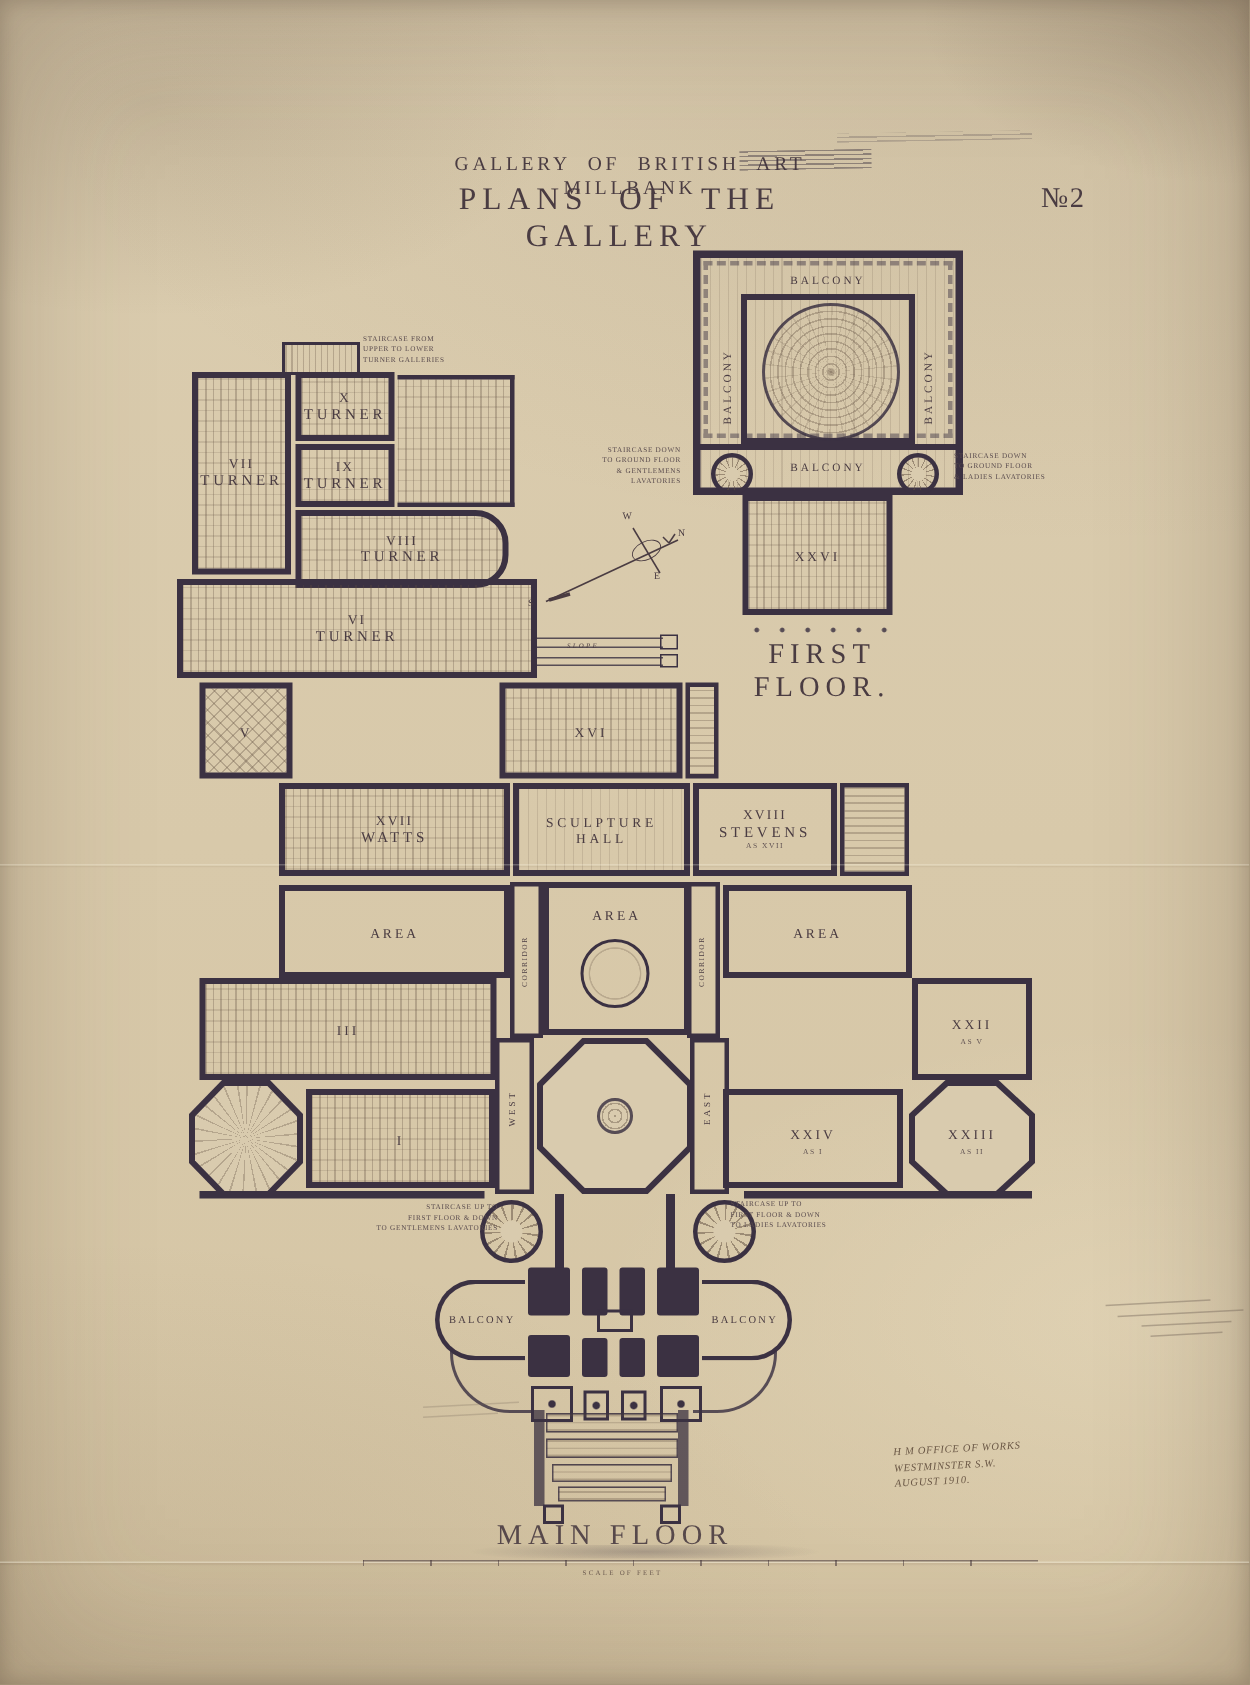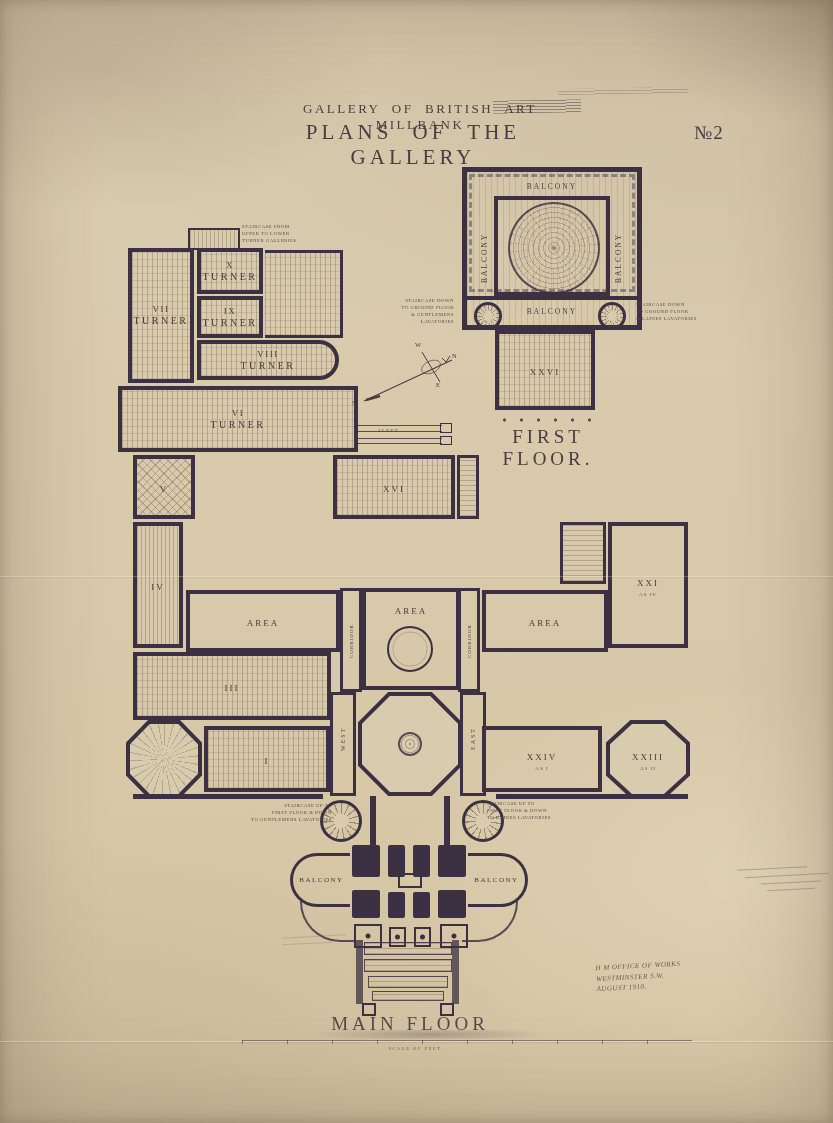--- a/index.html
+++ b/index.html
@@ -118,21 +118,21 @@
         <span class="nm">TURNER</span>
       </div>
   </div>
   <div class="room h-grid" style="left:128px;top:248px;width:66px;height:135px;border-width:4px;">
     <div class="rlbl">
         <span class="num">VII</span>
         <span class="nm">TURNER</span>
       </div>
   </div>
   <div class="abs h-grid" style="left:265px;top:250px;width:78px;height:88px;border:3px solid var(--ink);border-left:none;"></div>
-  <div class="room h-grid" style="left:197px;top:340px;width:142px;height:40px;border-width:4px;border-radius:0 22px 22px 0;">
+  <div class="room h-grid" style="left:197px;top:340px;width:142px;height:52px;border-width:4px;border-radius:0 22px 22px 0;">
     <div class="rlbl">
         <span class="num">VIII</span>
         <span class="nm">TURNER</span>
       </div>
   </div>
   <div class="room h-grid" style="left:118px;top:386px;width:240px;height:66px;border-width:4px;">
     <div class="rlbl">
         <span class="num">VI</span>
         <span class="nm">TURNER</span>
       </div>
@@ -160,27 +160,39 @@
   <div class="abs" style="left:378px;top:428px;font-size:4.6px;font-style:italic;letter-spacing:1.5px;">SLOPE</div>
 
   <div class="room h-diag" style="left:133px;top:455px;width:62px;height:64px;border-width:4px;">
     <div class="rlbl"><span class="one">V</span></div>
   </div>
   <div class="room h-grid" style="left:333px;top:455px;width:122px;height:64px;border-width:4px;">
     <div class="rlbl"><span class="one">XVI</span></div>
   </div>
   <div class="abs h-h" style="left:457px;top:455px;width:22px;height:64px;border:3px solid var(--ink);"></div>
 
-  <div class="room h-v" style="left:133px;top:522px;width:50px;height:126px;border-width:4px;">
-    <div class="rlbl"><span class="one">IV</span></div>
+  <div class="room h-grid" style="left:186px;top:522px;width:154px;height:62px;border-width:4px;">
+    <div class="rlbl">
+        <span class="num">XVII</span>
+        <span class="nm">WATTS</span>
+      </div>
+  </div>
+  <div class="room h-lite" style="left:342px;top:522px;width:118px;height:62px;border-width:4px;">
+    <div class="rlbl">
+        <span class="nm" style="font-size:9px;">SCULPTURE HALL</span>
+      </div>
+  </div>
+  <div class="room" style="left:462px;top:522px;width:96px;height:62px;border-width:4px;">
+    <div class="rlbl">
+        <span class="num">XVIII</span>
+        <span class="nm">STEVENS</span>
+        <span class="sub">AS XVII</span>
+      </div>
   </div>
   <div class="abs h-h" style="left:560px;top:522px;width:46px;height:62px;border:3px solid var(--ink);"></div>
-  <div class="room" style="left:608px;top:522px;width:80px;height:126px;border-width:4px;">
-    <div class="rlbl"><span class="one">XXI</span><span class="sub">AS IV</span></div>
-  </div>
 
   <div class="room" style="left:186px;top:590px;width:154px;height:62px;border-width:4px;">
     <div class="rlbl"><span class="one">AREA</span></div>
   </div>
   <div class="abs" style="left:340px;top:588px;width:22px;height:104px;border:3px solid var(--ink);"></div>
   <div class="vlbl" style="left:345px;top:598px;width:12px;height:86px;font-size:5px;letter-spacing:1px;">CORRIDOR</div>
   <div class="room" style="left:362px;top:588px;width:98px;height:102px;border-width:4px;align-items:flex-start;">
     <div class="rlbl" style="margin-top:8px;"><span class="one">AREA</span></div>
   </div>
   <div class="abs" style="left:387px;top:626px;width:46px;height:46px;border:2.5px solid var(--ink);border-radius:50%;background:radial-gradient(circle, transparent 55%, rgba(96,78,64,.25) 56% 58%, transparent 60%);"></div>
@@ -194,20 +206,23 @@
     <div class="rlbl"><span class="one">III</span></div>
   </div>
   <div class="abs" style="left:330px;top:692px;width:26px;height:104px;border:3px solid var(--ink);"></div>
   <div class="vlbl" style="left:336px;top:704px;width:13px;height:70px;font-size:6px;">WEST</div>
   <div class="octwrap oct" style="left:358px;top:692px;width:104px;height:104px;">
     <div class="octin oct"></div>
   </div>
   <div class="abs" style="left:398px;top:732px;width:24px;height:24px;border:2px solid var(--ink-soft);border-radius:50%;background:repeating-radial-gradient(circle, rgba(96,78,64,.4) 0 1px, transparent 1px 4px);"></div>
   <div class="abs" style="left:460px;top:692px;width:26px;height:104px;border:3px solid var(--ink);"></div>
   <div class="vlbl" style="left:466px;top:704px;width:13px;height:70px;font-size:6px;">EAST</div>
+  <div class="room" style="left:608px;top:652px;width:80px;height:68px;border-width:4px;">
+    <div class="rlbl"><span class="one">XXII</span><span class="sub">AS V</span></div>
+  </div>
 
   <div class="octwrap oct" style="left:126px;top:720px;width:76px;height:78px;">
     <div class="octin oct spokes"></div>
   </div>
   <div class="room h-grid" style="left:204px;top:726px;width:126px;height:66px;border-width:4px;">
     <div class="rlbl"><span class="one">I</span></div>
   </div>
   <div class="room" style="left:482px;top:726px;width:120px;height:66px;border-width:4px;font-family:Liberation Serif, serif;">
     <div class="rlbl"><span class="one">XXIV</span><span class="sub">AS I</span></div>
   </div>

